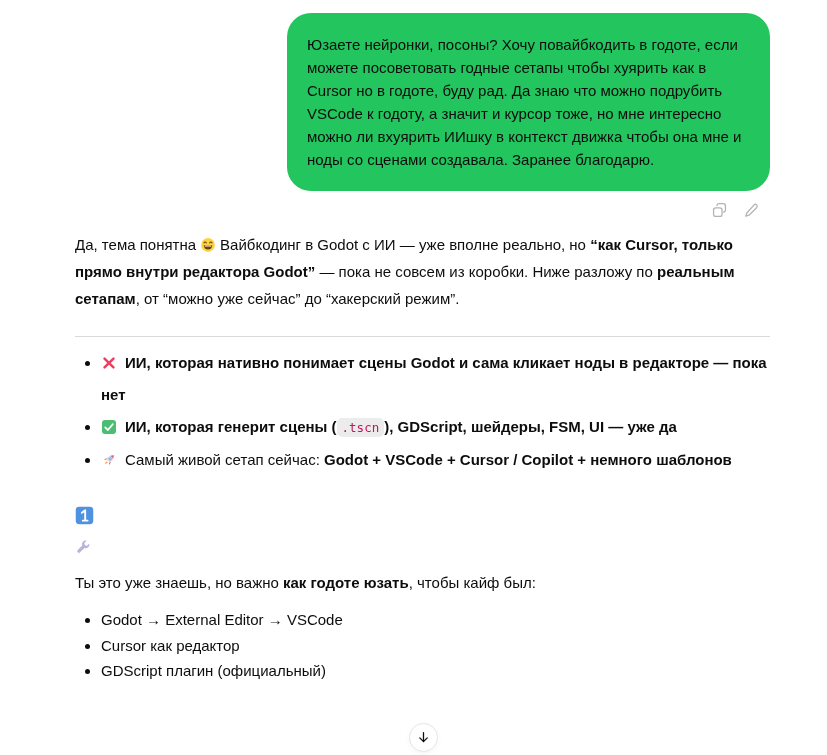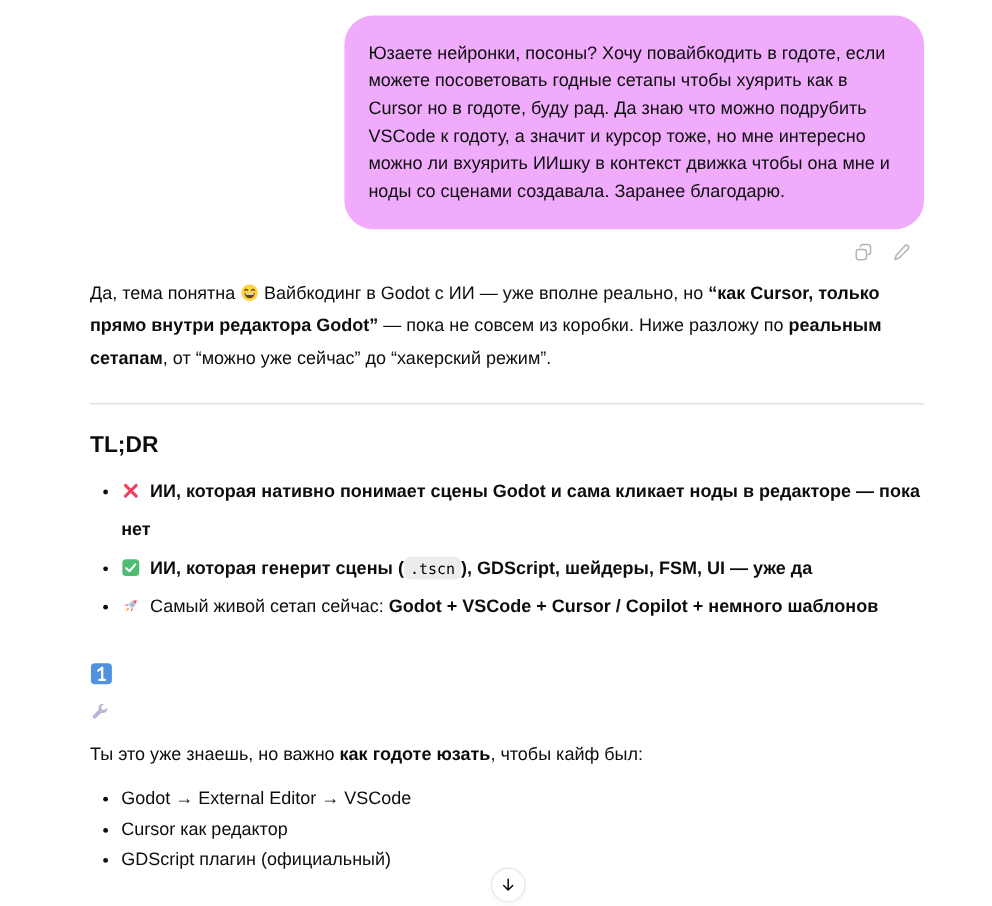--- a/index.html
+++ b/index.html
@@ -4,21 +4,21 @@
 <style>
   html,body{margin:0;padding:0;background:#ffffff;}
   .page{
     position:relative;width:827px;height:755px;overflow:hidden;background:#ffffff;
     font-family:"Liberation Sans","DejaVu Sans",sans-serif;color:#0d0d0d;
   }
   .content{position:absolute;left:75px;top:13px;width:695px;}
   
   .user-row{display:flex;justify-content:flex-end;}
   .bubble{
-    background:#f0abfc;border-radius:24px;max-width:443px;
+    background:#22c55e;border-radius:24px;max-width:443px;
     padding:20px 20px;font-size:15px;line-height:23px;color:#0d0d0d;
   }
   .msg-actions{display:flex;justify-content:flex-end;gap:10px;margin-top:8px;margin-right:8px;height:20px;}
   .icon-btn{
     background:none;border:none;padding:2px;margin:0;cursor:pointer;width:22px;height:22px;
     display:flex;align-items:center;justify-content:center;
   }
   .icon-btn svg{width:17px;height:17px;display:block;}
   
   .assistant{margin-top:12px;font-size:15px;line-height:27px;}
@@ -28,21 +28,21 @@
   ul.blist{margin:10px 0 16px 0;padding:0 0 0 26px;list-style:disc;}
   ul.tldr-list li{line-height:32px;}
   ul.setup-list{margin:11px 0 0 0;}
   ul.setup-list li{line-height:25.5px;}
   .h-section{font-size:20px;line-height:26px;margin:30px 0 0 0;font-weight:700;display:flex;align-items:center;}
   .h-sub{font-size:17px;line-height:22px;margin:14px 0 0 0;font-weight:700;display:flex;align-items:center;}
   .label-bold{font-weight:700;margin:12px 0 0 0;}
   .p2{margin:14px 0 0 0;}
   code.inline-code{
     font-family:"DejaVu Sans Mono","Liberation Mono",monospace;
-    font-size:12.5px;background:#ececec;border-radius:5px;padding:2px 5px;color:#000000;
+    font-size:12.5px;background:#ececec;border-radius:5px;padding:2px 5px;color:#be185d;
     font-weight:400;
   }
   strong{font-weight:700;}
   
   .emoji{display:inline-block;width:16px;height:16px;vertical-align:-2.5px;}
   .emoji svg{width:100%;height:100%;display:block;}
   .emoji-inline{margin:0 4px;}
   li > .emoji{margin-right:8px;}
   .h-section .emoji{width:19px;height:19px;margin-right:10px;flex:0 0 auto;}
   .h-sub .emoji{width:16px;height:16px;margin-right:9px;flex:0 0 auto;}
@@ -87,21 +87,20 @@
       <p class="para"><span>Да, тема понятна</span><span class="emoji emoji-inline"><svg viewBox="0 0 20 20">
               <circle cx="10" cy="10" r="8.6" fill="#ffd23e"></circle>
               <path d="M4.9 7.4 Q6.4 5.3 7.9 7.4" stroke="#66450c" stroke-width="1.3" fill="none" stroke-linecap="round"></path>
               <path d="M12.1 7.4 Q13.6 5.3 15.1 7.4" stroke="#66450c" stroke-width="1.3" fill="none" stroke-linecap="round"></path>
               <path d="M4.6 10.3 h10.8 A5.4 5.4 0 0 1 4.6 10.3 Z" fill="#66450c"></path>
               <rect x="5.7" y="10.5" width="8.6" height="1.5" rx="0.7" fill="#ffffff"></rect>
             </svg></span><span>Вайбкодинг в Godot с ИИ — уже вполне реально, но </span><strong>“как Cursor, только прямо внутри редактора Godot”</strong><span> — пока не совсем из коробки. Ниже разложу по </span><strong>реальным сетапам</strong><span>, от “можно уже сейчас” до “хакерский режим”.</span></p>
 
       <hr class="divider">
 
-      <h2 class="h-tldr">TL;DR</h2>
       <ul class="blist tldr-list">
           <li><span class="emoji"><svg viewBox="0 0 20 20">
                 <path d="M4.4 4.4 L15.6 15.6 M15.6 4.4 L4.4 15.6" stroke="#ef3e5e" stroke-width="3.1" stroke-linecap="round"></path>
               </svg></span><strong>ИИ, которая нативно понимает сцены Godot и сама кликает ноды в редакторе — пока нет</strong></li>
           <li><span class="emoji"><svg viewBox="0 0 20 20">
                 <rect x="1.2" y="1.2" width="17.6" height="17.6" rx="4" fill="#4dbd74"></rect>
                 <path d="M5.3 10.6 L8.6 13.8 L14.7 6.6" stroke="#ffffff" stroke-width="2.2" fill="none" stroke-linecap="round" stroke-linejoin="round"></path>
               </svg></span><strong>ИИ, которая генерит сцены (</strong><code class="inline-code">.tscn</code><strong>), GDScript, шейдеры, FSM, UI — уже да</strong></li>
           <li><span class="emoji"><svg viewBox="0 0 20 20">
                 <g transform="rotate(45 10 10)">

